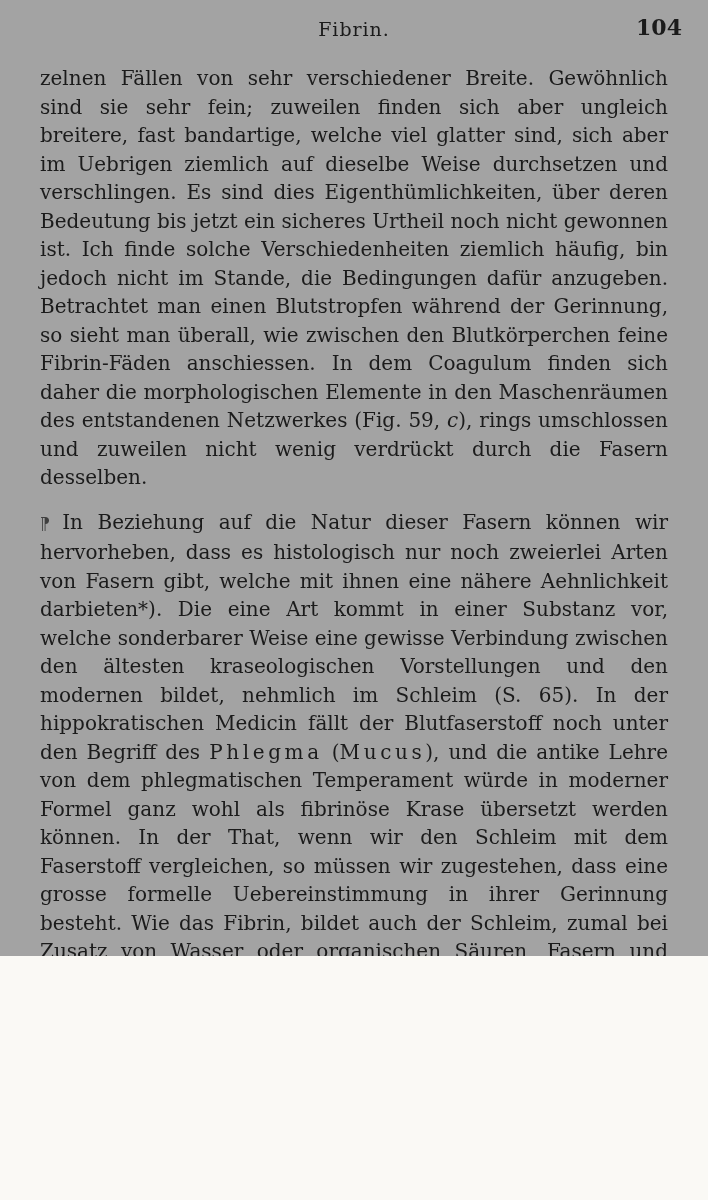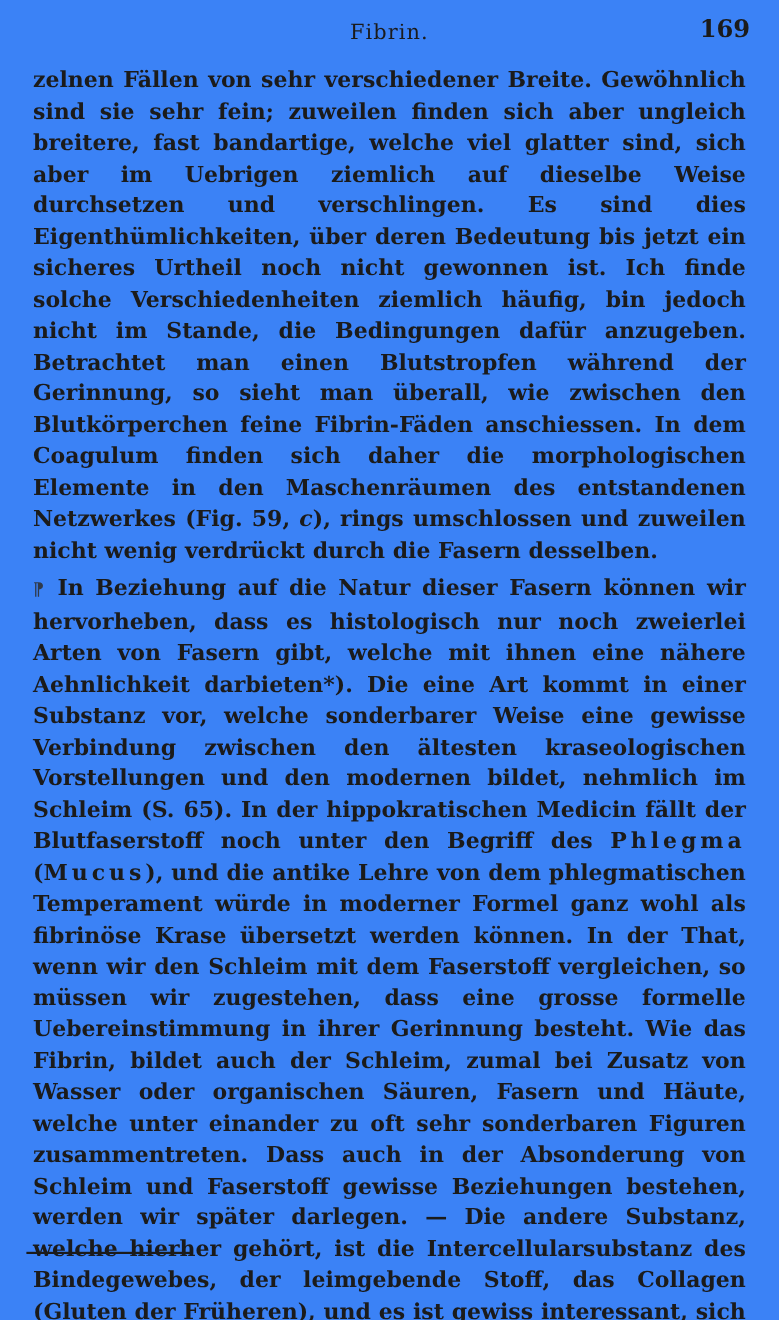--- a/index.html
+++ b/index.html
@@ -3,24 +3,24 @@
 <meta charset="utf-8">
 <style>
   html, body {
     margin: 0;
     padding: 0;
     background: #faf9f5;
   }
   .page {
     position: relative;
     width: 708px;
-    height: 1200px;
+    height: 956px;
     box-sizing: border-box;
     padding: 14px 24px 0 24px;
-    background: #3b82f6;
+    background: #a3a3a3;
     font-family: "DejaVu Serif", "Liberation Serif", serif;
     color: #1b1b1b;
     overflow: hidden;
   }
   .page-header {
     position: relative;
     height: 34px;
     margin-bottom: 10px;
   }
   .running-title {
@@ -38,22 +38,21 @@
     top: 0;
     font-size: 22px;
     font-weight: bold;
   }
   .bodytext {
     font-size: 20px;
     line-height: 28.5px;
     text-align: justify;
   }
   .bodytext p {
-    margin: 6px;
-    font-weight: bold;
+    margin: 16px;
   }
   .spaced {
     letter-spacing: 0.18em;
   }
   .italic {
     font-style: italic;
   }
   .margin-mark {
     display: inline-block;
     transform: scaleX(-1);
@@ -79,21 +78,21 @@
     letter-spacing: 0.02em;
   }
 </style>
 </head>
 <body>
 
 <div class="page">
 
   <header class="page-header">
     <span class="running-title">Fibrin.</span>
-    <span class="page-number">169</span>
+    <span class="page-number">104</span>
   </header>
 
   <main class="bodytext">
 
     <p><span>zelnen Fällen von sehr verschiedener Breite. Gewöhnlich sind sie sehr fein; zuweilen finden sich aber ungleich breitere, fast bandartige, welche viel glatter sind, sich aber im Uebrigen ziemlich auf dieselbe Weise durchsetzen und verschlingen. Es sind dies Eigenthümlichkeiten, über deren Bedeutung bis jetzt ein sicheres Urtheil noch nicht gewonnen ist. Ich finde solche Verschiedenheiten ziemlich häufig, bin jedoch nicht im Stande, die Bedingungen dafür anzugeben. Betrachtet man einen Blutstropfen während der Gerinnung, so sieht man überall, wie zwischen den Blutkörperchen feine Fibrin-Fäden anschiessen. In dem Coagulum finden sich daher die morphologischen Elemente in den Maschenräumen des entstandenen Netzwerkes (Fig. 59, </span><span class="italic">c</span><span>), rings umschlossen und zuweilen nicht wenig verdrückt durch die Fasern desselben.</span></p>
 
     <p><span class="margin-mark">¶</span><span>In Beziehung auf die Natur dieser Fasern können wir hervorheben, dass es histologisch nur noch zweierlei Arten von Fasern gibt, welche mit ihnen eine nähere Aehnlichkeit darbieten*). Die eine Art kommt in einer Substanz vor, welche sonderbarer Weise eine gewisse Verbindung zwischen den ältesten kraseologischen Vorstellungen und den modernen bildet, nehmlich im Schleim (S. 65). In der hippokratischen Medicin fällt der Blutfaserstoff noch unter den Begriff des </span><span class="spaced">Phlegma</span><span> (</span><span class="spaced">Mucus</span><span>), und die antike Lehre von dem phlegmatischen Temperament würde in moderner Formel ganz wohl als fibrinöse Krase übersetzt werden können. In der That, wenn wir den Schleim mit dem Faserstoff vergleichen, so müssen wir zugestehen, dass eine grosse formelle Uebereinstimmung in ihrer Gerinnung besteht. Wie das Fibrin, bildet auch der Schleim, zumal bei Zusatz von Wasser oder organischen Säuren, Fasern und Häute, welche unter einander zu oft sehr sonderbaren Figuren zusammentreten. Dass auch in der Absonderung von Schleim und Faserstoff gewisse Beziehungen bestehen, werden wir später darlegen. — Die andere Substanz, welche hierher gehört, ist die Intercellularsubstanz des Bindegewebes, der leimgebende Stoff, das Collagen (Gluten der Früheren), und es ist gewiss interessant, sich daran zu erinnern, dass noch im vorigen Jahrhundert, ja hier und da noch in dem gegenwärtigen, die Speckhaut des Blutes als Gluten bezeichnet wurde. Die Fibrillen des Bindegewebes verhalten sich nur insofern anders, als die des Faserstoffes, als sie in</span></p>
 
   </main>
 

